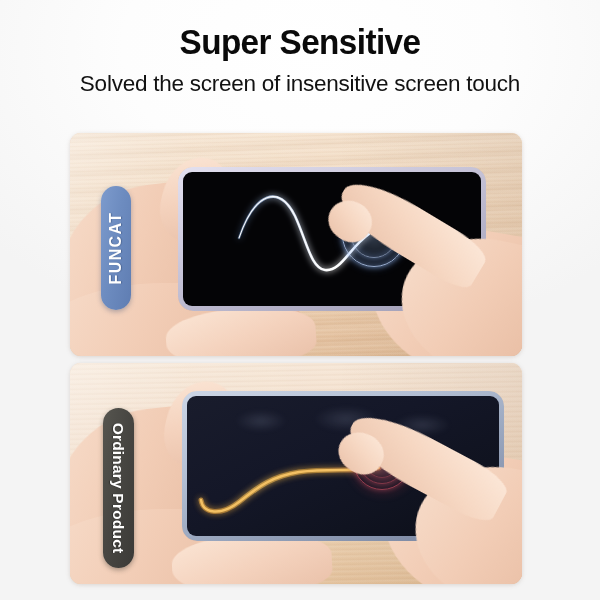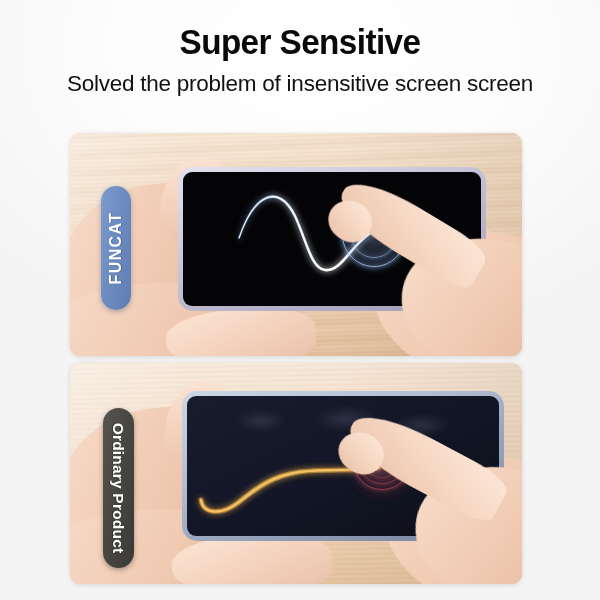--- a/index.html
+++ b/index.html
@@ -239,21 +239,21 @@
     font-size: 15.5px;
     letter-spacing: 0.2px;
     text-shadow: 0 1px 1px rgba(0,0,0,0.35);
   }
 </style>
 </head>
 <body>
 
 <div class="header">
   <div class="title">Super Sensitive</div>
-  <div class="subtitle">Solved the problem of insensitive screen screen</div>
+  <div class="subtitle">Solved the screen of insensitive screen touch</div>
 </div>
 
 <div class="panel" id="panel-1">
 
   <div class="wood"></div>
 
   <div class="hand">
 
     <div class="palm" style="left:-12px; top:52px; width:190px; height:190px; border-radius:58% 40% 34% 52%; transform:rotate(-7deg);"></div>
     <div class="palm" style="left:-30px; top:150px; width:260px; height:110px; border-radius:48% 30% 18% 40%;"></div>

